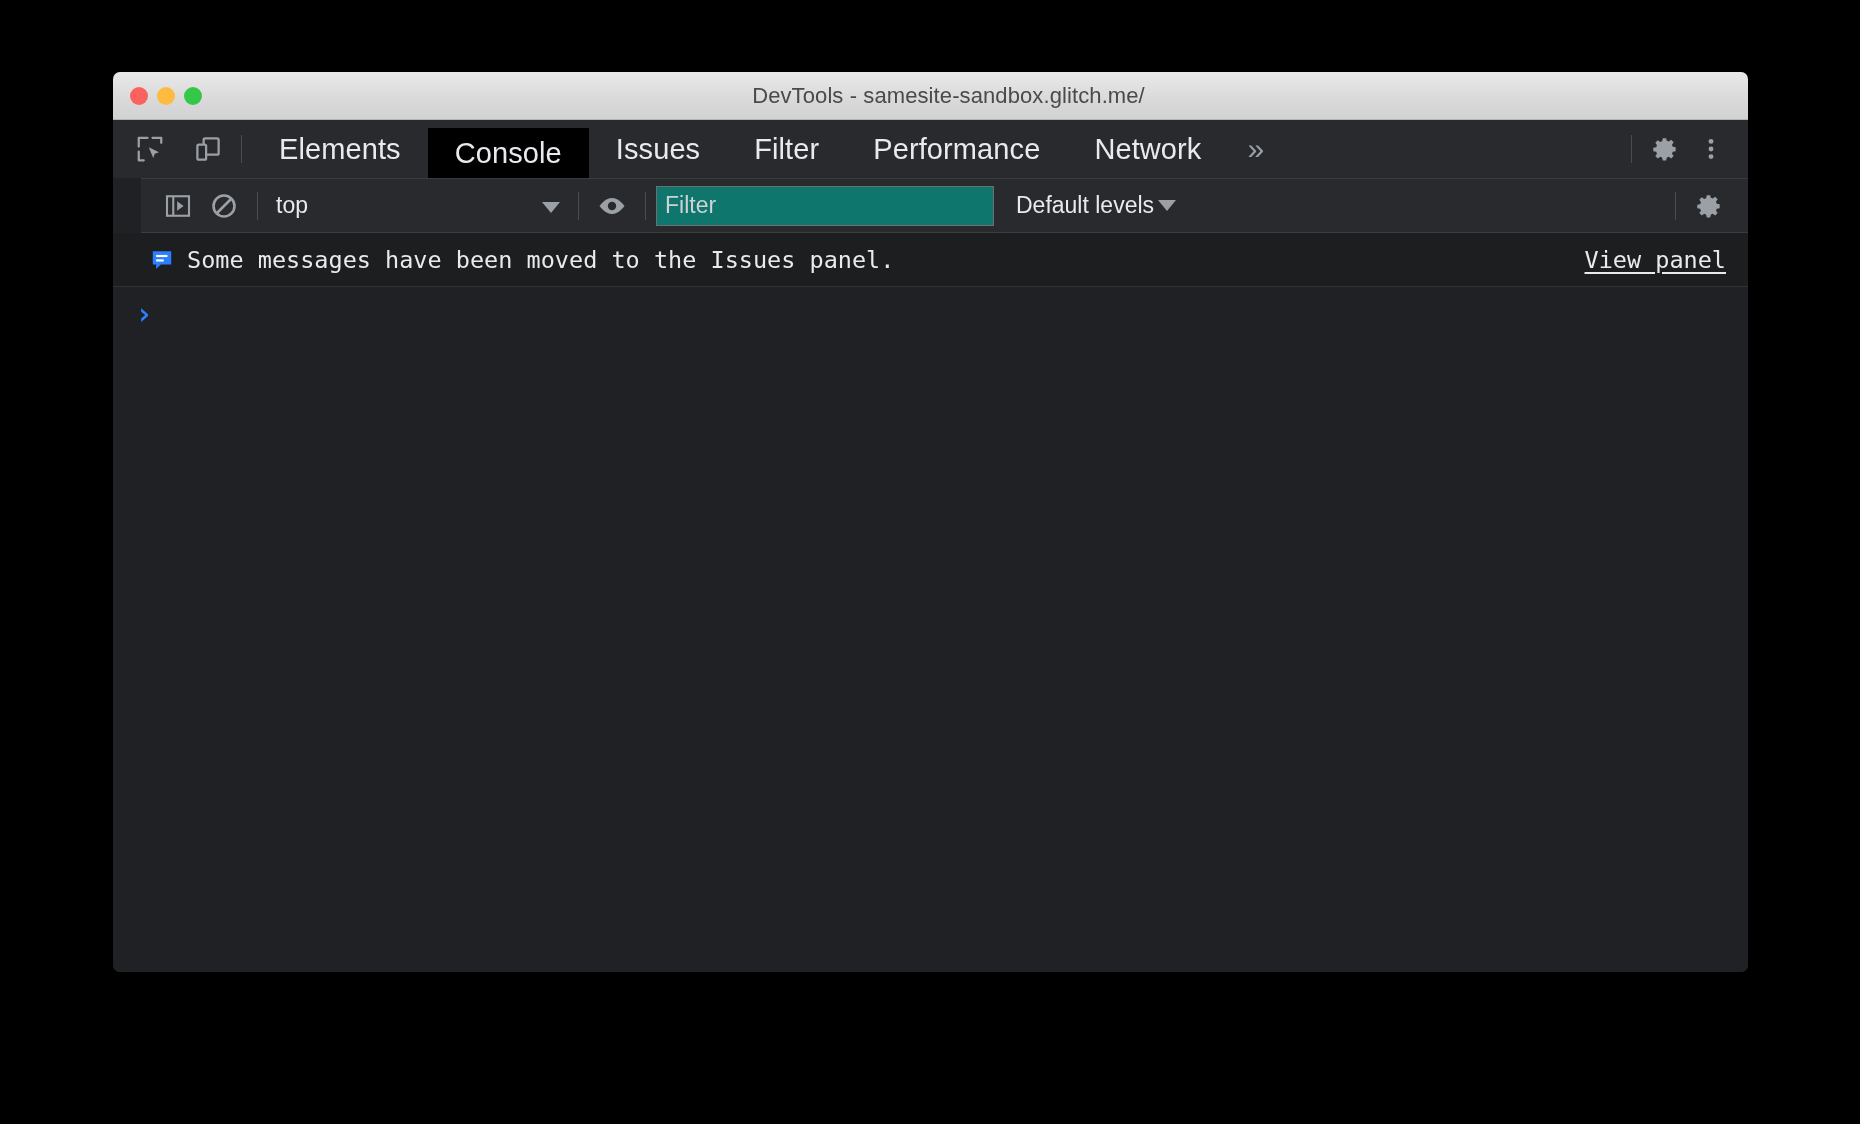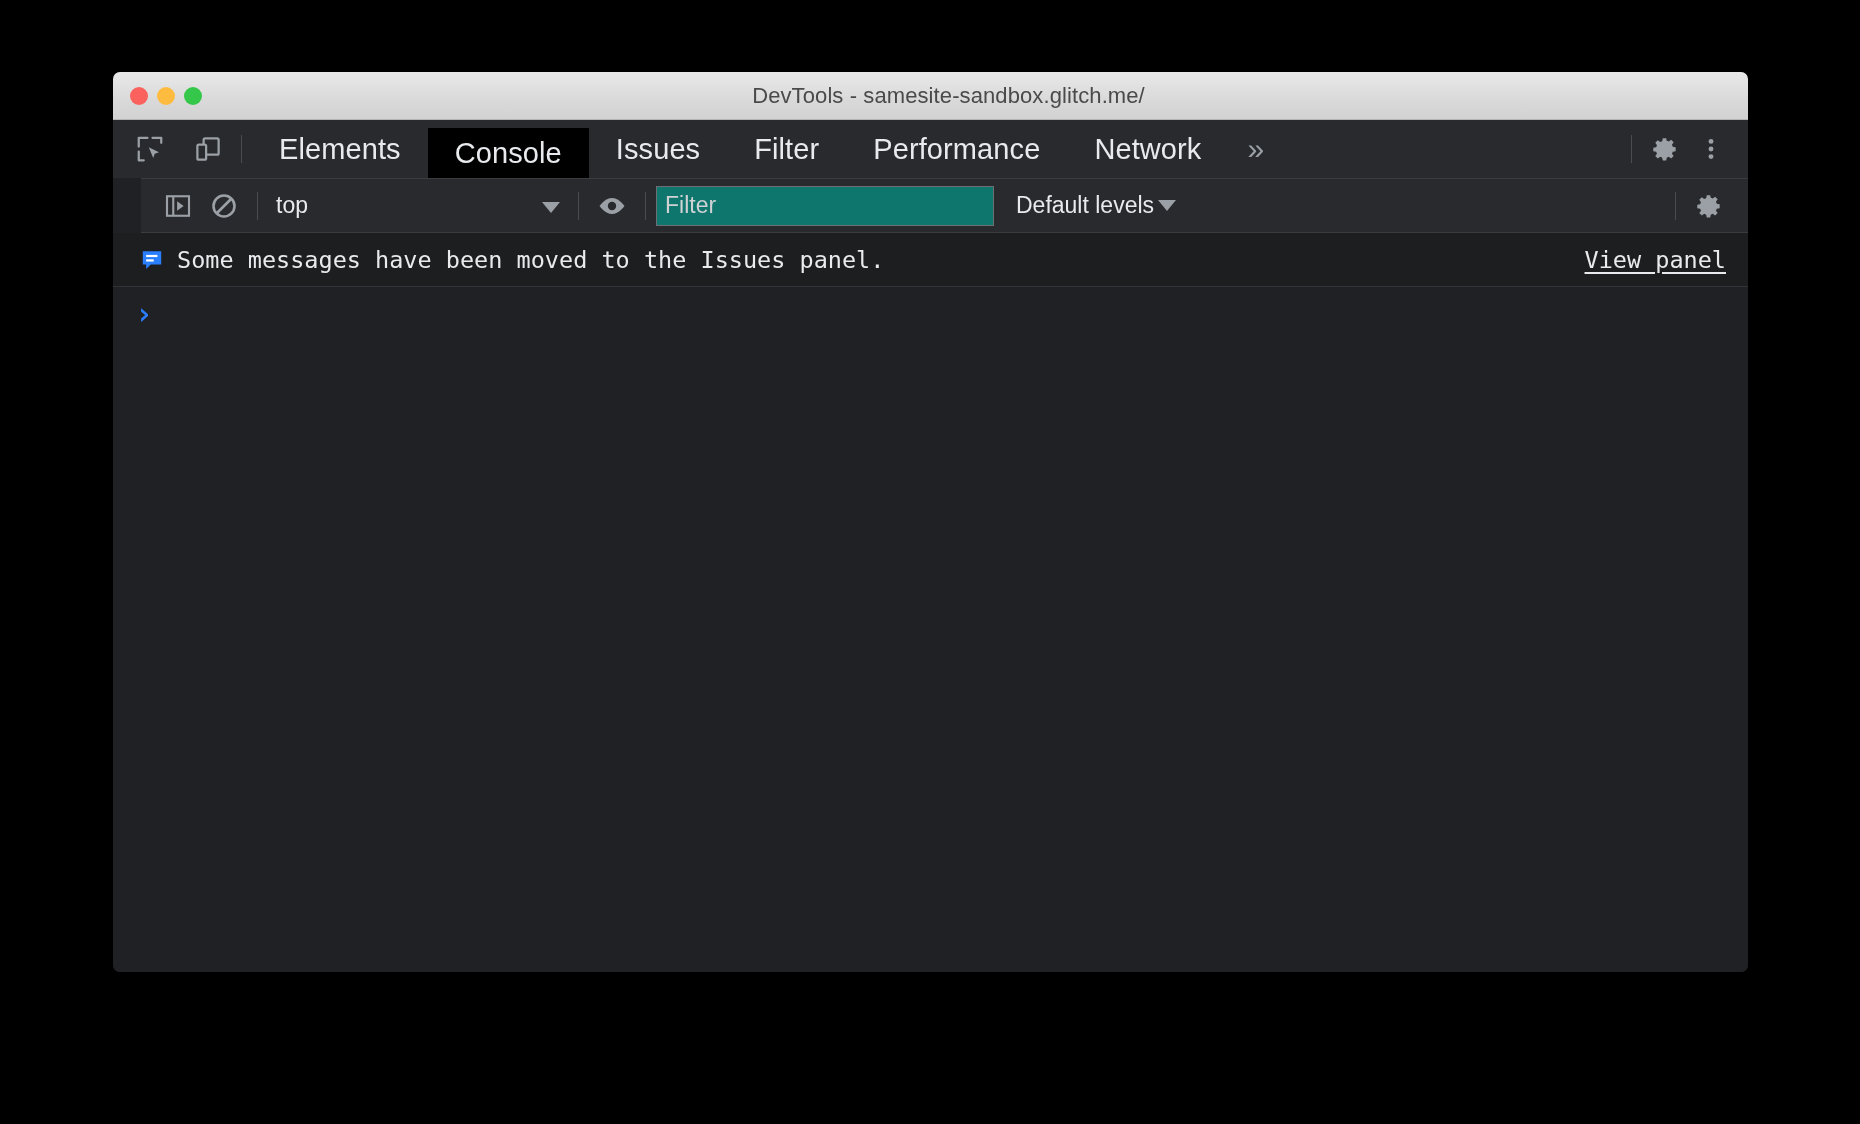--- a/index.html
+++ b/index.html
@@ -181,21 +181,21 @@
     height: calc(900px - 48px - 58px - 55px);
   }
 
   .msg-row {
     position: relative;
     display: flex;
     align-items: center;
     height: 54px;
     background: #1d1e20;
     border-bottom: 1px solid #323336;
-    padding-left: 24px;
+    padding-left: 34px;
     padding-right: 22px;
   }
   .msg-icon { width: 30px; display: flex; align-items: center; justify-content: center; }
   .msg-text {
     margin-left: 10px;
     color: #e8eaed;
     font-family: "DejaVu Sans Mono", monospace;
     font-size: 23.5px;
     white-space: nowrap;
     letter-spacing: 0px;

